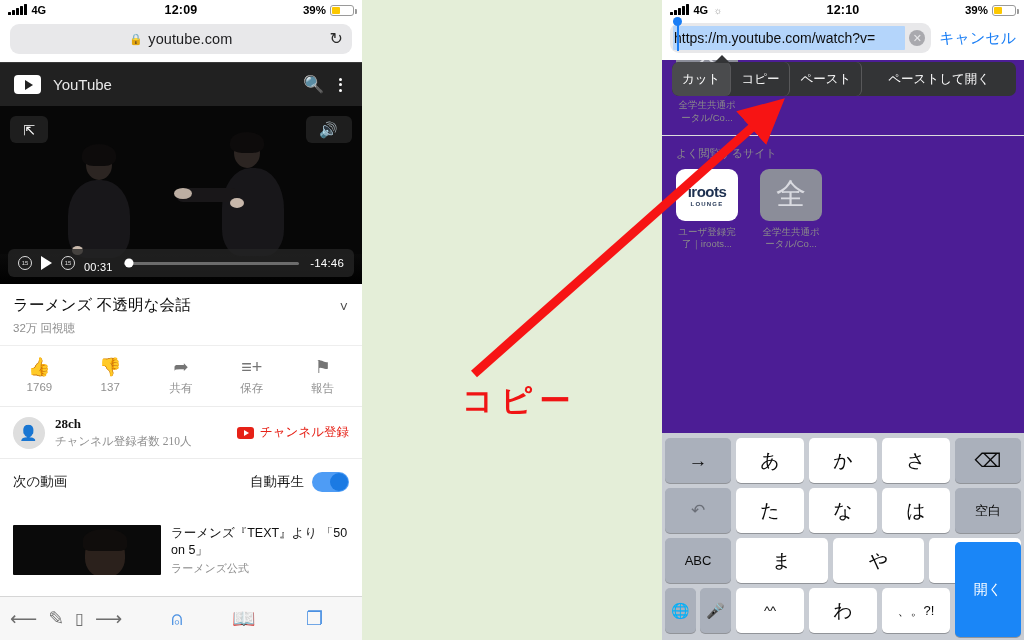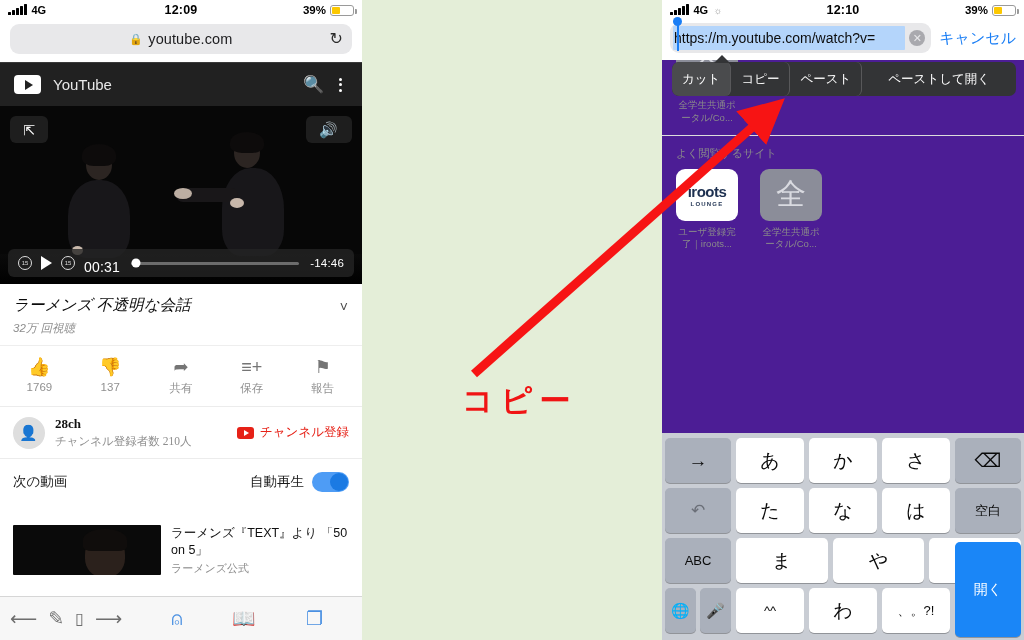--- a/index.html
+++ b/index.html
@@ -101,29 +101,29 @@
     position:absolute; left:8px; right:8px; bottom:7px; height:28px;
     background:rgba(36,36,36,.8); border-radius:6px;
     display:flex; align-items:center; padding:0 10px; gap:9px; color:#fff;
   }
   .rr, .ff {
     width:14px;height:14px;border:1.3px solid #ddd;border-radius:50%;
     font-size:6px;display:flex;align-items:center;justify-content:center;color:#ddd;
   }
   .play { width:0;height:0;border-left:11px solid #fff;
     border-top:7px solid transparent;border-bottom:7px solid transparent; }
-  .t-cur { font-size:14px; letter-spacing:.2px;margin-top:8px; }
+  .t-cur { font-size:11px; letter-spacing:.2px;margin-top:8px; }
   .track { flex:1; height:3px; background:rgba(255,255,255,.35);
     border-radius:2px; position:relative; margin:0 2px; }
   .knob { position:absolute; left:3%; top:50%; transform:translate(-50%,-50%);
     width:9px;height:9px;background:#fff;border-radius:50%; }
   .t-rem { font-size:11.5px; letter-spacing:.2px; }
 
   
-  .vinfo { padding:11px 13px 9px; border-bottom:1px solid #eee; position:relative;font-style:italic; }
+  .vinfo { padding:11px 13px 9px; border-bottom:1px solid #eee; position:relative; }
   .vtitle { font-size:15.5px; color:#0b0b0b; font-weight:400; letter-spacing:.1px;
     padding-right:28px; }
   .vviews { font-size:11.5px; color:#8d8d8d; margin-top:5px; }
   .chev { position:absolute; right:14px; top:15px; font-size:14px; color:#4a4a4a; }
 
   
   .actions { display:flex; padding:11px 4px 10px; border-bottom:1px solid #ececec; }
   .act { flex:1; text-align:center; color:#909090; }
   .act .gl { font-size:18px; line-height:20px; display:block; color:#757575; }
   .act .lb { font-size:11.5px; margin-top:4px; display:block; }

